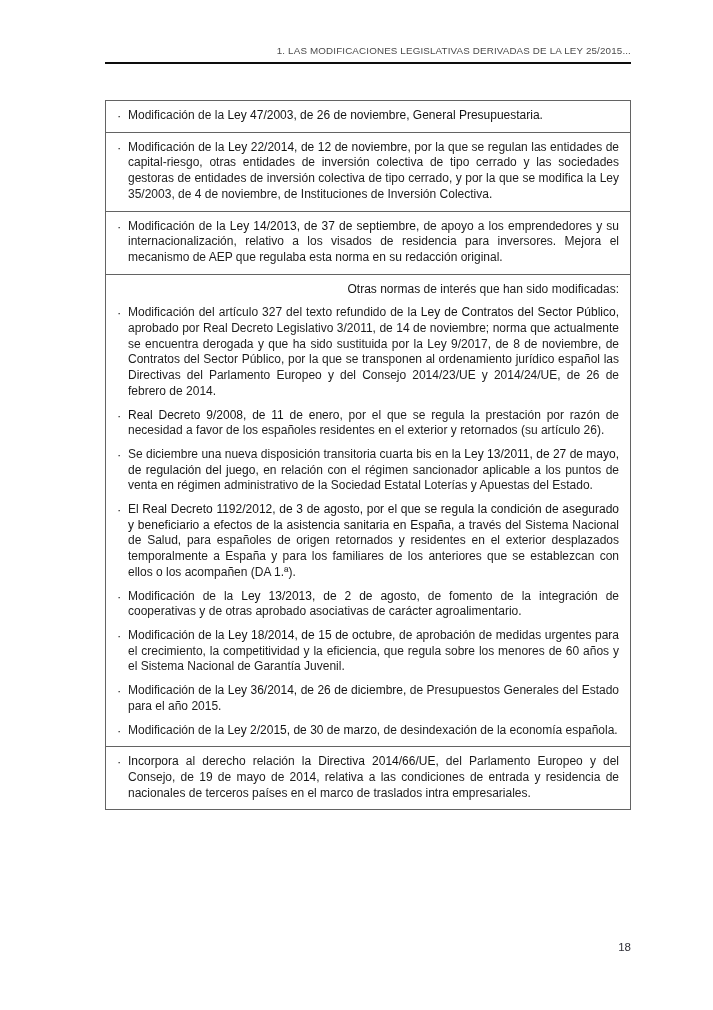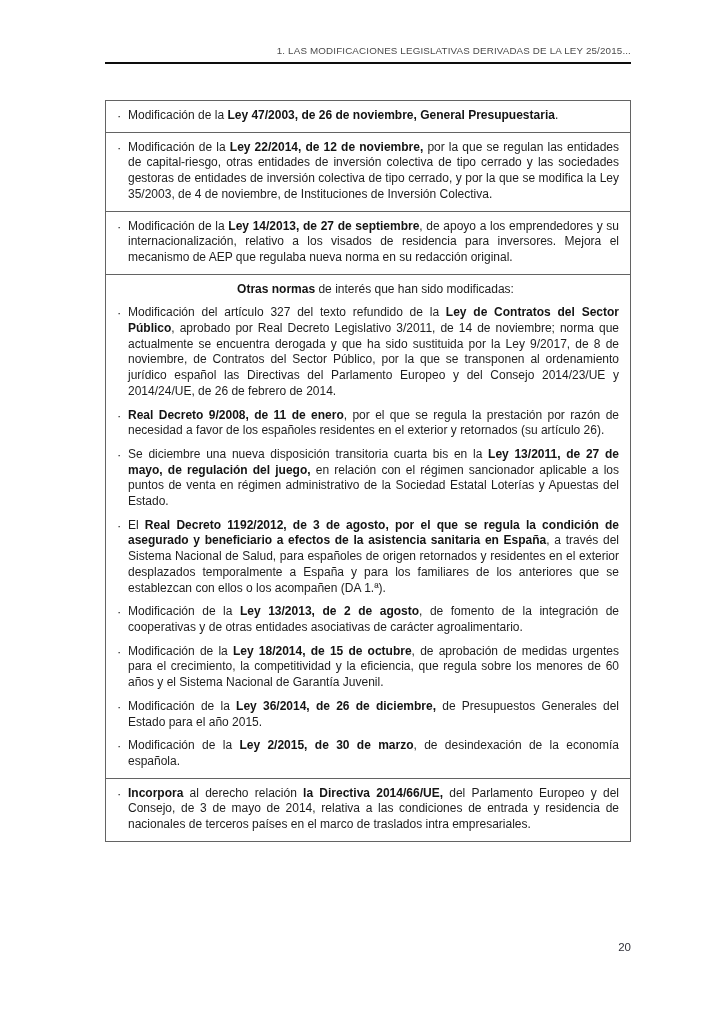--- a/index.html
+++ b/index.html
@@ -54,29 +54,29 @@
   }
   .itext, .lead {
     margin: 0;
     font-size: 12px;
     line-height: 15.7px;
     color: #1d1d1d;
     text-align: justify;
   }
   .lead {
     margin: 0 0 8px 15px;
-    text-align: center;
+    text-align: right;
   }
   .items-stack {
     display: flex;
     flex-direction: column;
     gap: 8px;
   }
   .bold {
-    font-weight: 700;
+    font-weight: 400;
     color: #141414;
   }
   .page-number {
     position: absolute;
     top: 941px;
     right: 82px;
     font-size: 11.5px;
     color: #303038;
   }
 </style>
@@ -101,21 +101,21 @@
       <div class="row">
         <div class="item">
           <span class="bullet">·</span>
           <p class="itext"><span>Modificación de la </span><span class="bold">Ley 22/2014, de 12 de noviembre,</span><span> por la que se regulan las entidades de capital-riesgo, otras entidades de inversión colectiva de tipo cerrado y las sociedades gestoras de entidades de inversión colectiva de tipo cerrado, y por la que se modifica la Ley 35/2003, de 4 de noviembre, de Instituciones de Inversión Colectiva.</span></p>
         </div>
       </div>
 
       <div class="row">
         <div class="item">
           <span class="bullet">·</span>
-          <p class="itext"><span>Modificación de la </span><span class="bold">Ley 14/2013, de 27 de septiembre</span><span>, de apoyo a los emprendedores y su internacionalización, relativo a los visados de residencia para inversores. Mejora el mecanismo de AEP que regulaba nueva norma en su redacción original.</span></p>
+          <p class="itext"><span>Modificación de la </span><span class="bold">Ley 14/2013, de 37 de septiembre</span><span>, de apoyo a los emprendedores y su internacionalización, relativo a los visados de residencia para inversores. Mejora el mecanismo de AEP que regulaba esta norma en su redacción original.</span></p>
         </div>
       </div>
 
       <div class="row">
         <p class="lead"><span class="bold">Otras normas</span><span> de interés que han sido modificadas:</span></p>
         <div class="items-stack">
           <div class="item">
             <span class="bullet">·</span>
             <p class="itext"><span>Modificación del artículo 327 del texto refundido de la </span><span class="bold">Ley de Contratos del Sector Público</span><span>, aprobado por Real Decreto Legislativo 3/2011, de 14 de noviembre; norma que actualmente se encuentra derogada y que ha sido sustituida por la Ley 9/2017, de 8 de noviembre, de Contratos del Sector Público, por la que se transponen al ordenamiento jurídico español las Directivas del Parlamento Europeo y del Consejo 2014/23/UE y 2014/24/UE, de 26 de febrero de 2014.</span></p>
           </div>
@@ -126,41 +126,41 @@
           <div class="item">
             <span class="bullet">·</span>
             <p class="itext"><span>Se diciembre una nueva disposición transitoria cuarta bis en la </span><span class="bold">Ley 13/2011, de 27 de mayo, de regulación del juego,</span><span> en relación con el régimen sancionador aplicable a los puntos de venta en régimen administrativo de la Sociedad Estatal Loterías y Apuestas del Estado.</span></p>
           </div>
           <div class="item">
             <span class="bullet">·</span>
             <p class="itext"><span>El </span><span class="bold">Real Decreto 1192/2012, de 3 de agosto, por el que se regula la condición de asegurado y beneficiario a efectos de la asistencia sanitaria en España</span><span>, a través del Sistema Nacional de Salud, para españoles de origen retornados y residentes en el exterior desplazados temporalmente a España y para los familiares de los anteriores que se establezcan con ellos o los acompañen (DA 1.ª).</span></p>
           </div>
           <div class="item">
             <span class="bullet">·</span>
-            <p class="itext"><span>Modificación de la </span><span class="bold">Ley 13/2013, de 2 de agosto</span><span>, de fomento de la integración de cooperativas y de otras entidades asociativas de carácter agroalimentario.</span></p>
+            <p class="itext"><span>Modificación de la </span><span class="bold">Ley 13/2013, de 2 de agosto</span><span>, de fomento de la integración de cooperativas y de otras aprobado asociativas de carácter agroalimentario.</span></p>
           </div>
           <div class="item">
             <span class="bullet">·</span>
             <p class="itext"><span>Modificación de la </span><span class="bold">Ley 18/2014, de 15 de octubre</span><span>, de aprobación de medidas urgentes para el crecimiento, la competitividad y la eficiencia, que regula sobre los menores de 60 años y el Sistema Nacional de Garantía Juvenil.</span></p>
           </div>
           <div class="item">
             <span class="bullet">·</span>
             <p class="itext"><span>Modificación de la </span><span class="bold">Ley 36/2014, de 26 de diciembre,</span><span> de Presupuestos Generales del Estado para el año 2015.</span></p>
           </div>
           <div class="item">
             <span class="bullet">·</span>
             <p class="itext"><span>Modificación de la </span><span class="bold">Ley 2/2015, de 30 de marzo</span><span>, de desindexación de la economía española.</span></p>
           </div>
         </div>
       </div>
 
       <div class="row">
         <div class="item">
           <span class="bullet">·</span>
-          <p class="itext"><span class="bold">Incorpora</span><span> al derecho relación </span><span class="bold">la Directiva 2014/66/UE,</span><span> del Parlamento Europeo y del Consejo, de 3 de mayo de 2014, relativa a las condiciones de entrada y residencia de nacionales de terceros países en el marco de traslados intra empresariales.</span></p>
+          <p class="itext"><span class="bold">Incorpora</span><span> al derecho relación </span><span class="bold">la Directiva 2014/66/UE,</span><span> del Parlamento Europeo y del Consejo, de 19 de mayo de 2014, relativa a las condiciones de entrada y residencia de nacionales de terceros países en el marco de traslados intra empresariales.</span></p>
         </div>
       </div>
 
     </div>
   </div>
 
-  <div class="page-number">20</div>
+  <div class="page-number">18</div>
 </div>
 
 </body></html>

